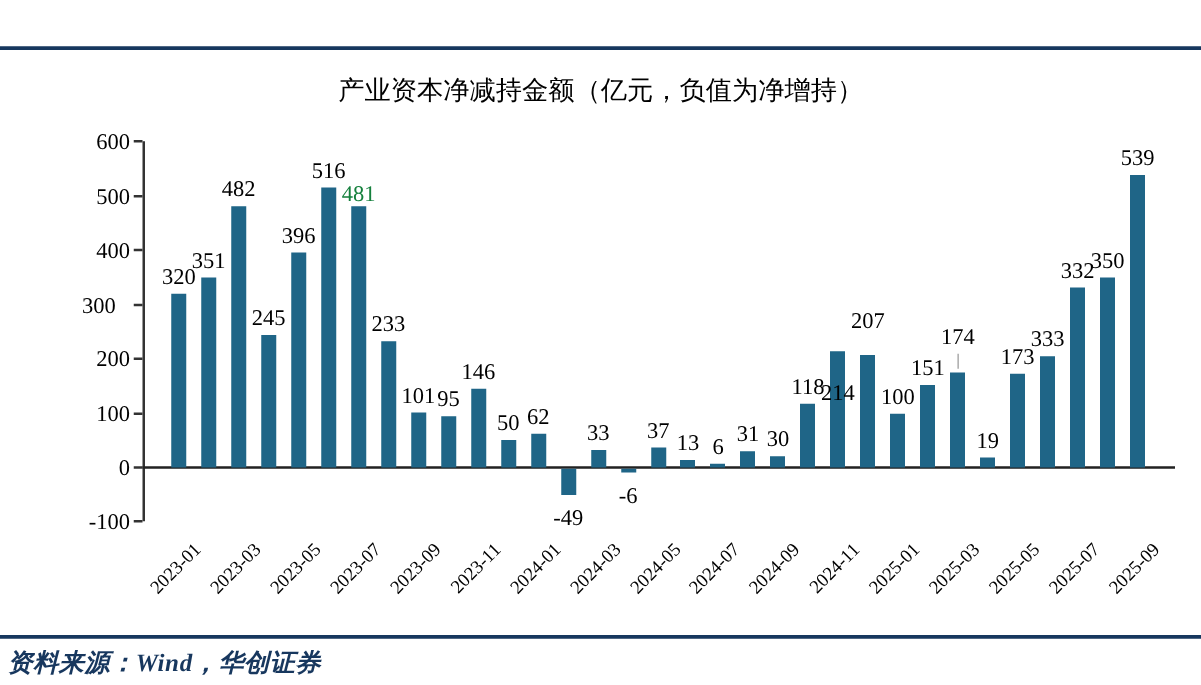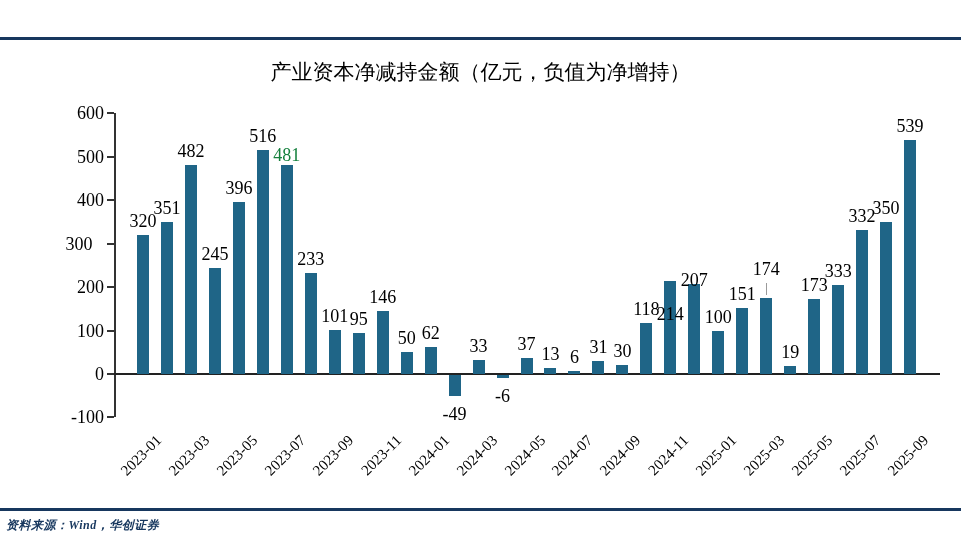--- a/index.html
+++ b/index.html
@@ -45,21 +45,21 @@
     position:absolute;width:84px;text-align:right;
     font-size:15px;line-height:17px;color:#000;
     font-family:"Liberation Serif", serif;
     transform:rotate(-45deg);
     transform-origin:100% 0;
     white-space:nowrap;
   }
   .leader{position:absolute;width:1px;background:#9a9a9a;}
   .source{
     position:absolute;left:6px;top:517px;
-    color:#17375E;font-size:12px;font-style:italic;font-weight:bold;
+    color:#17375E;font-size:20px;font-style:italic;font-weight:bold;
     font-family:"Liberation Serif", serif;
     letter-spacing:0.5px;
   }
 </style>
 </head>
 <body>
 
 <div class="page">
   <div class="rule top"></div>
   <div class="chart-title">产业资本净减持金额（亿元，负值为净增持）</div>
@@ -122,21 +122,21 @@
       <div class="vlabel" style="left: 542.46px; top: 347.394px; color: rgb(0, 0, 0);">6</div>
       <div class="bar" style="left: 592.43px; top: 360.537px; width: 12px; height: 13.4633px; background: rgb(31, 101, 135);"></div>
       <div class="vlabel" style="left: 566.43px; top: 336.537px; color: rgb(0, 0, 0);">31</div>
       <div class="bar" style="left: 616.4px; top: 365.314px; width: 12px; height: 8.686px; background: rgb(31, 101, 135);"></div>
       <div class="vlabel" style="left: 590.4px; top: 341.314px; color: rgb(0, 0, 0);">30</div>
       <div class="bar" style="left: 640.37px; top: 322.753px; width: 12px; height: 51.2474px; background: rgb(31, 101, 135);"></div>
       <div class="vlabel" style="left: 614.37px; top: 298.753px; color: rgb(0, 0, 0);">118</div>
       <div class="bar" style="left: 664.34px; top: 281.06px; width: 12px; height: 92.9402px; background: rgb(31, 101, 135);"></div>
       <div class="vlabel" style="left: 638.34px; top: 257.06px; color: rgb(0, 0, 0); margin-top: 47px;">214</div>
       <div class="bar" style="left: 688.31px; top: 284.1px; width: 12px; height: 89.9001px; background: rgb(31, 101, 135);"></div>
-      <div class="vlabel" style="left: 662.31px; top: 270px; color: rgb(0, 0, 0);">207</div>
+      <div class="vlabel" style="left: 662.31px; top: 246px; color: rgb(0, 0, 0);">207</div>
       <div class="bar" style="left: 712.28px; top: 330.57px; width: 12px; height: 43.43px; background: rgb(31, 101, 135);"></div>
       <div class="vlabel" style="left: 686.28px; top: 306.57px; color: rgb(0, 0, 0);">100</div>
       <div class="bar" style="left: 736.25px; top: 308.421px; width: 12px; height: 65.5793px; background: rgb(31, 101, 135);"></div>
       <div class="vlabel" style="left: 710.25px; top: 284.421px; color: rgb(0, 0, 0);">151</div>
       <div class="bar" style="left: 760.22px; top: 298.432px; width: 12px; height: 75.5682px; background: rgb(31, 101, 135);"></div>
       <div class="leader" style="left: 766.22px; top: 283.432px; height: 12px;"></div>
       <div class="vlabel" style="left: 734.22px; top: 259.432px; color: rgb(0, 0, 0);">174</div>
       <div class="bar" style="left: 784.19px; top: 365.748px; width: 12px; height: 8.2517px; background: rgb(31, 101, 135);"></div>
       <div class="vlabel" style="left: 758.19px; top: 341.748px; color: rgb(0, 0, 0);">19</div>
       <div class="bar" style="left: 808.16px; top: 298.866px; width: 12px; height: 75.1339px; background: rgb(31, 101, 135);"></div>

